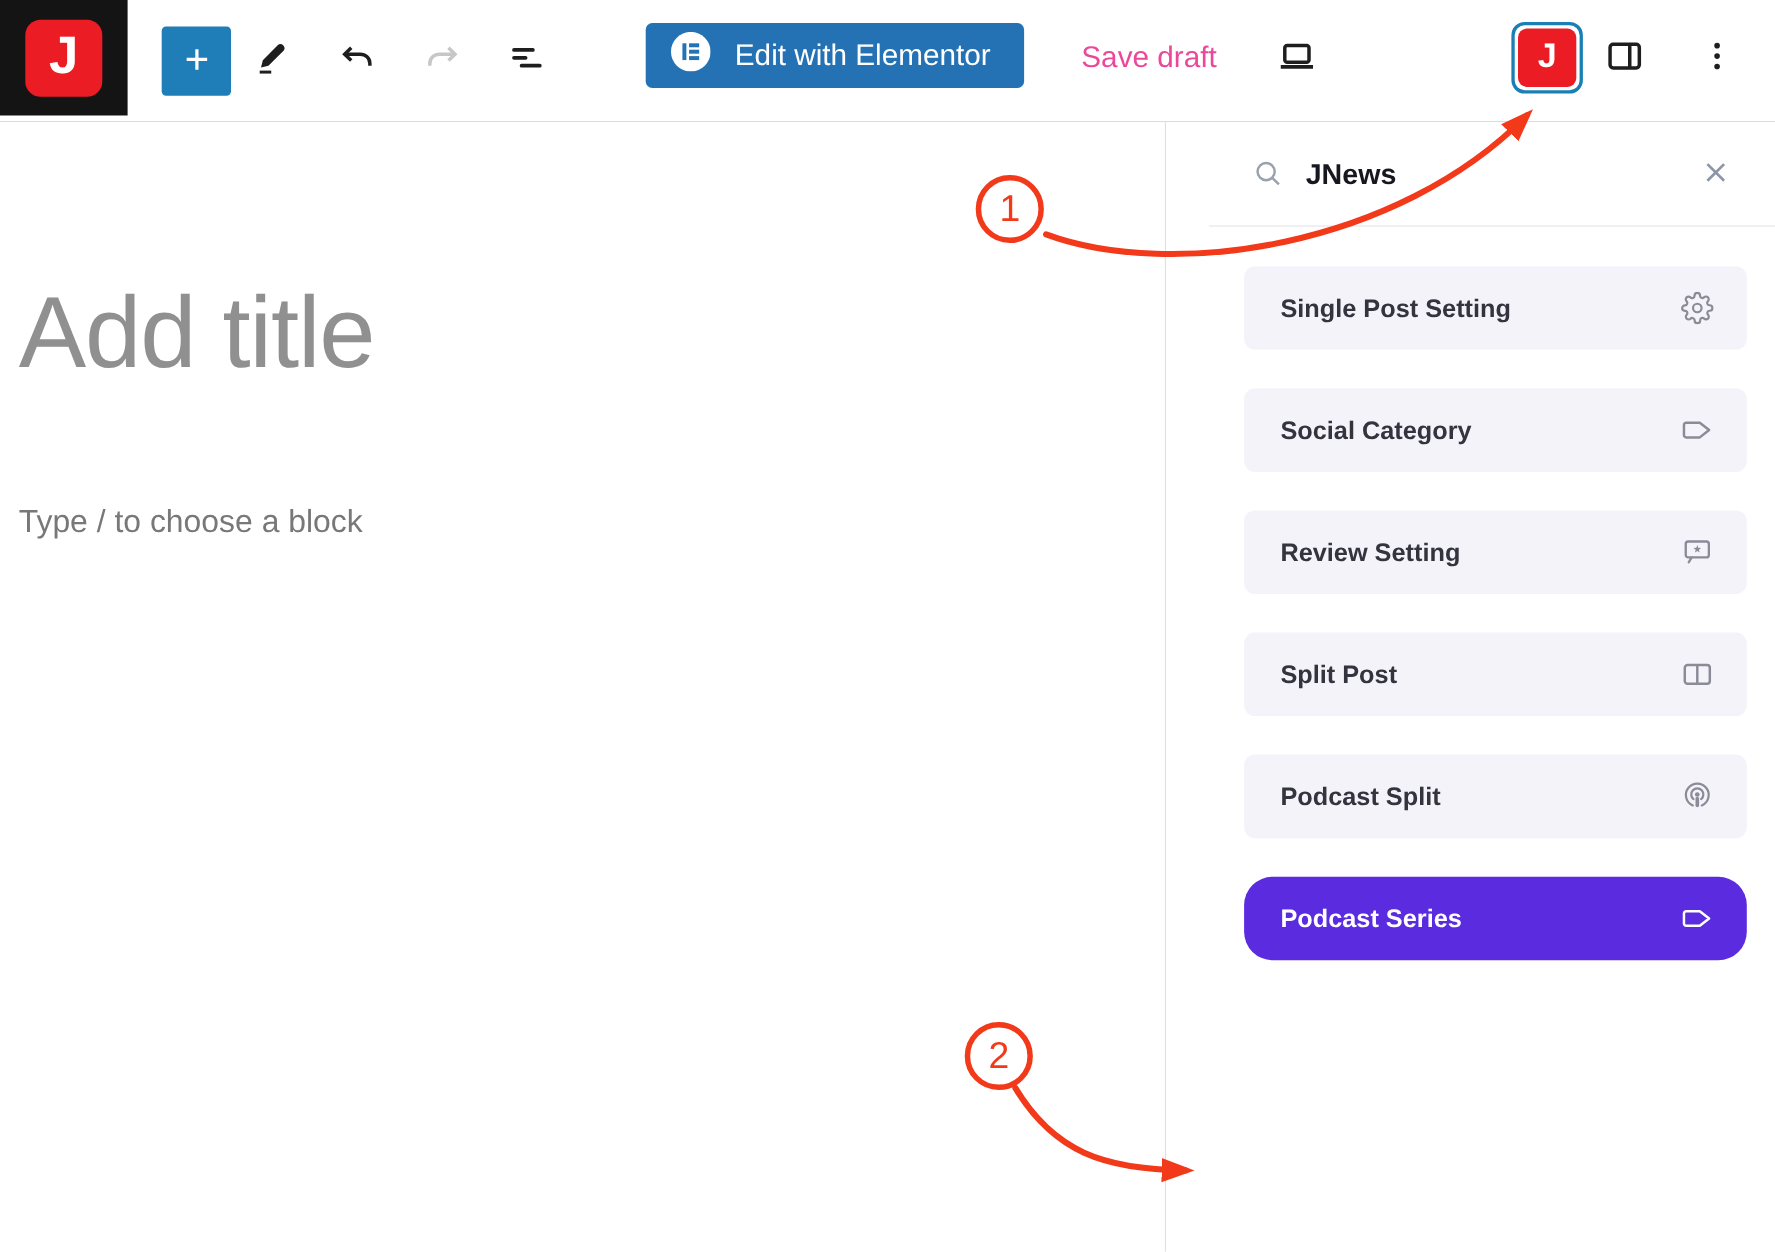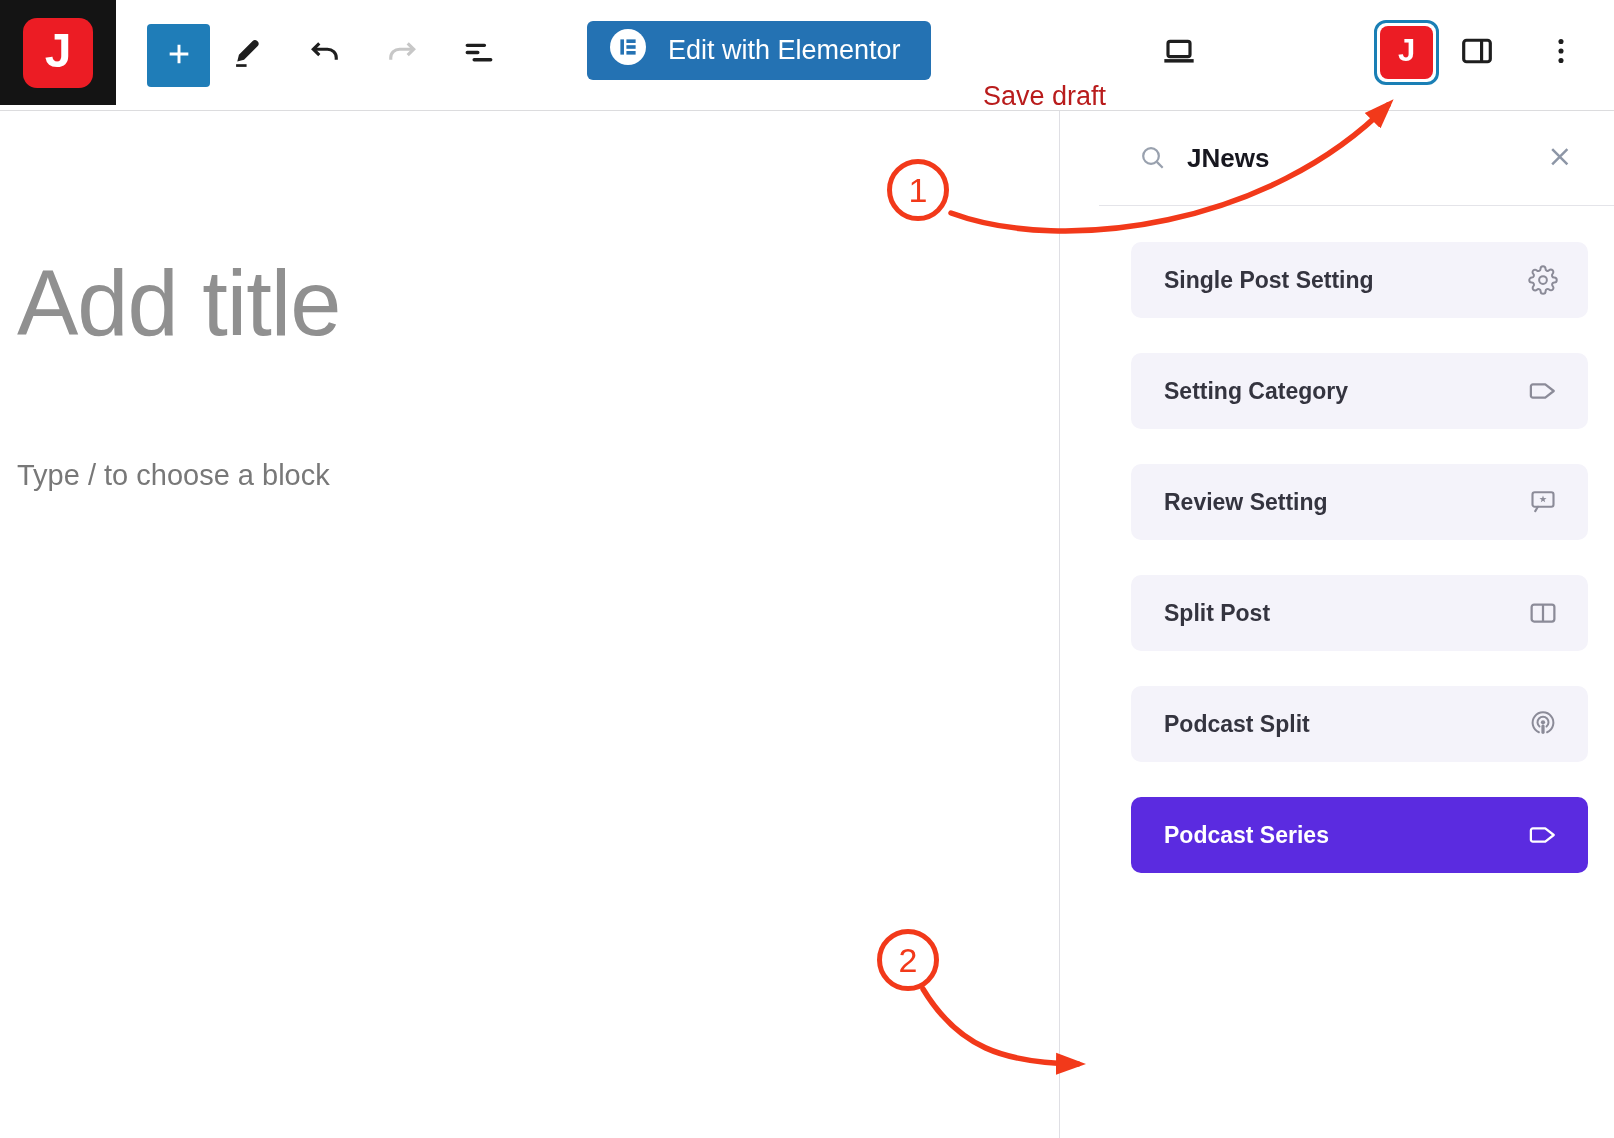--- a/index.html
+++ b/index.html
@@ -7,21 +7,21 @@
   .screen { position:relative; width:1614px; height:1138px; background:#fff; }
 
   
   .topbar { position:absolute; top:0; left:0; width:1614px; height:111px; background:#fff; border-bottom:1px solid #dcdcde; z-index:20; }
   .logo-block { position:absolute; left:0; top:0; width:116px; height:105px; background:#141414; display:flex; align-items:center; justify-content:center; }
   .logo-j { width:70px; height:70px; background:#ec1c24; border-radius:14px; color:#fff; font-size:48px; font-weight:700; display:flex; align-items:center; justify-content:center; padding-bottom:5px; }
   .add-btn { position:absolute; left:147px; top:24px; width:63px; height:63px; background:#1f7db8; border:none; border-radius:4px; display:flex; align-items:center; justify-content:center; cursor:pointer; }
   .icon-btn { position:absolute; top:33px; width:42px; height:42px; background:none; border:none; display:flex; align-items:center; justify-content:center; cursor:pointer; }
   .pencil-pos { left:226px; } .undo-pos { left:304px; } .redo-pos { left:381px; } .listview-pos { left:458px; }
   .elementor-btn { position:absolute; left:587px; top:21px; width:344px; height:59px; background:#2472b3; border:none; border-radius:6px; display:flex; align-items:center; gap:22px; padding-left:23px; color:#fff; font-size:27px; font-weight:500; cursor:pointer; }
-  .save-draft { position:absolute; left:983px; top:0; height:104px; display:flex; align-items:center; color:#b91c1c; font-size:27px; background:none; border:none; cursor:pointer;margin-top:44px; }
+  .save-draft { position:absolute; left:983px; top:0; height:104px; display:flex; align-items:center; color:#ec4899; font-size:27px; background:none; border:none; cursor:pointer; }
   .laptop-pos { left:1158px; top:31px; }
   .publish-btn { position:absolute; left:1228px; top:22px; width:136px; height:59px; background:#2181bc; border:none; border-radius:3px; color:#8fc2e2; font-size:27px; font-weight:500; cursor:pointer; }
   .jnews-toggle { position:absolute; left:1374px; top:20px; width:65px; height:65px; background:#fff; border:3px solid #1a7fb5; border-radius:12px; padding:3px; cursor:pointer; }
   .jnews-toggle-inner { width:100%; height:100%; background:#ec1c24; border-radius:8px; color:#fff; font-size:31px; font-weight:700; display:flex; align-items:center; justify-content:center; padding-bottom:3px; }
   .columns-pos { left:1456px; top:31px; }
   .more-pos { left:1540px; top:31px; }
 
   
   .content { position:absolute; left:0; top:111px; width:1059px; height:1027px; background:#fff; }
   .add-title { position:absolute; left:17px; top:140px; font-size:92px; font-weight:400; letter-spacing:-1px; color:#909090; }
@@ -31,21 +31,21 @@
   .sidebar { position:absolute; left:1059px; top:111px; width:555px; height:1027px; background:#fff; border-left:1px solid #dfdfe4; z-index:10;padding-left:39px; }
   .search-row { height:95px; border-bottom:1px solid #e4e4e9; display:flex; align-items:center; padding:0 40px 0 40px; }
   .search-glyph { width:28px; height:28px; margin-right:20px; flex:0 0 auto; }
   .search-text { font-size:26px; font-weight:700; color:#17171f; }
   .close-btn { margin-left:auto; width:30px; height:30px; background:none; border:none; cursor:pointer; display:flex; align-items:center; justify-content:center; }
   .items { padding:36px 26px 0 32px; display:flex; flex-direction:column; gap:35px; }
   .side-item { height:76px; border-radius:10px; background:#f4f3fa; display:flex; align-items:center; padding:0 30px 0 33px; color:#8b8b98; cursor:pointer;gap:42px; }
   .si-label { font-size:23px; font-weight:600; color:#34343f; }
   .si-icon { margin-left:auto; width:30px; height:30px; flex:0 0 auto; }
   .si-icon svg { width:100%; height:100%; display:block; }
-  .side-item.active { background:#5b2be0; color:#fff; }
+  .side-item.active { background:#5b2be0; color:#fff;border-radius:26px; }
   .side-item.active .si-label { color:#fff; }
 
   
   .arrow-layer { position:absolute; left:0; top:0; width:1614px; height:1138px; z-index:55; pointer-events:none; }
   .ann-circle { position:absolute; width:62px; height:62px; border:5px solid #f2391a; border-radius:50%; background:#fff; color:#f2391a; font-size:34px; display:flex; align-items:center; justify-content:center; z-index:60; }
   .c1 { left:887px; top:159px; }
   .c2 { left:877px; top:929px; }
 </style>
 </head>
 <body>
@@ -175,21 +175,21 @@
         <div class="side-item">
           <span class="si-label">Single Post Setting</span>
           <span class="si-icon">
             <svg viewBox="0 0 24 24" fill="none" stroke="currentColor" stroke-width="1.6" stroke-linejoin="round" stroke-linecap="round">
               <circle cx="12" cy="12" r="3.1"></circle>
               <path d="M19.4 15a1.65 1.65 0 0 0 .33 1.82l.06.06a2 2 0 0 1 0 2.83 2 2 0 0 1-2.83 0l-.06-.06a1.65 1.65 0 0 0-1.82-.33 1.65 1.65 0 0 0-1 1.51V21a2 2 0 0 1-2 2 2 2 0 0 1-2-2v-.09A1.65 1.65 0 0 0 9 19.4a1.65 1.65 0 0 0-1.82.33l-.06.06a2 2 0 0 1-2.83 0 2 2 0 0 1 0-2.83l.06-.06a1.65 1.65 0 0 0 .33-1.82 1.65 1.65 0 0 0-1.51-1H3a2 2 0 0 1-2-2 2 2 0 0 1 2-2h.09A1.65 1.65 0 0 0 4.6 9a1.65 1.65 0 0 0-.33-1.82l-.06-.06a2 2 0 0 1 0-2.83 2 2 0 0 1 2.83 0l.06.06a1.65 1.65 0 0 0 1.82.33H9a1.65 1.65 0 0 0 1-1.51V3a2 2 0 0 1 2-2 2 2 0 0 1 2 2v.09a1.65 1.65 0 0 0 1 1.51 1.65 1.65 0 0 0 1.82-.33l.06-.06a2 2 0 0 1 2.83 0 2 2 0 0 1 0 2.83l-.06.06a1.65 1.65 0 0 0-.33 1.82V9a1.65 1.65 0 0 0 1.51 1H21a2 2 0 0 1 2 2 2 2 0 0 1-2 2h-.09a1.65 1.65 0 0 0-1.51 1z"></path>
             </svg>
           </span>
         </div>
         <div class="side-item">
-          <span class="si-label">Setting Category</span>
+          <span class="si-label">Social Category</span>
           <span class="si-icon">
             <svg viewBox="0 0 24 24" fill="none" stroke="currentColor" stroke-width="1.8" stroke-linejoin="round">
               <path d="M3.9 6.7h9.9l6.8 5.3-6.8 5.3H3.9a1.6 1.6 0 0 1-1.6-1.6V8.3a1.6 1.6 0 0 1 1.6-1.6z"></path>
             </svg>
           </span>
         </div>
         <div class="side-item">
           <span class="si-label">Review Setting</span>
           <span class="si-icon">
             <svg viewBox="0 0 24 24" fill="none" stroke="currentColor" stroke-width="1.7" stroke-linejoin="round" stroke-linecap="round">

